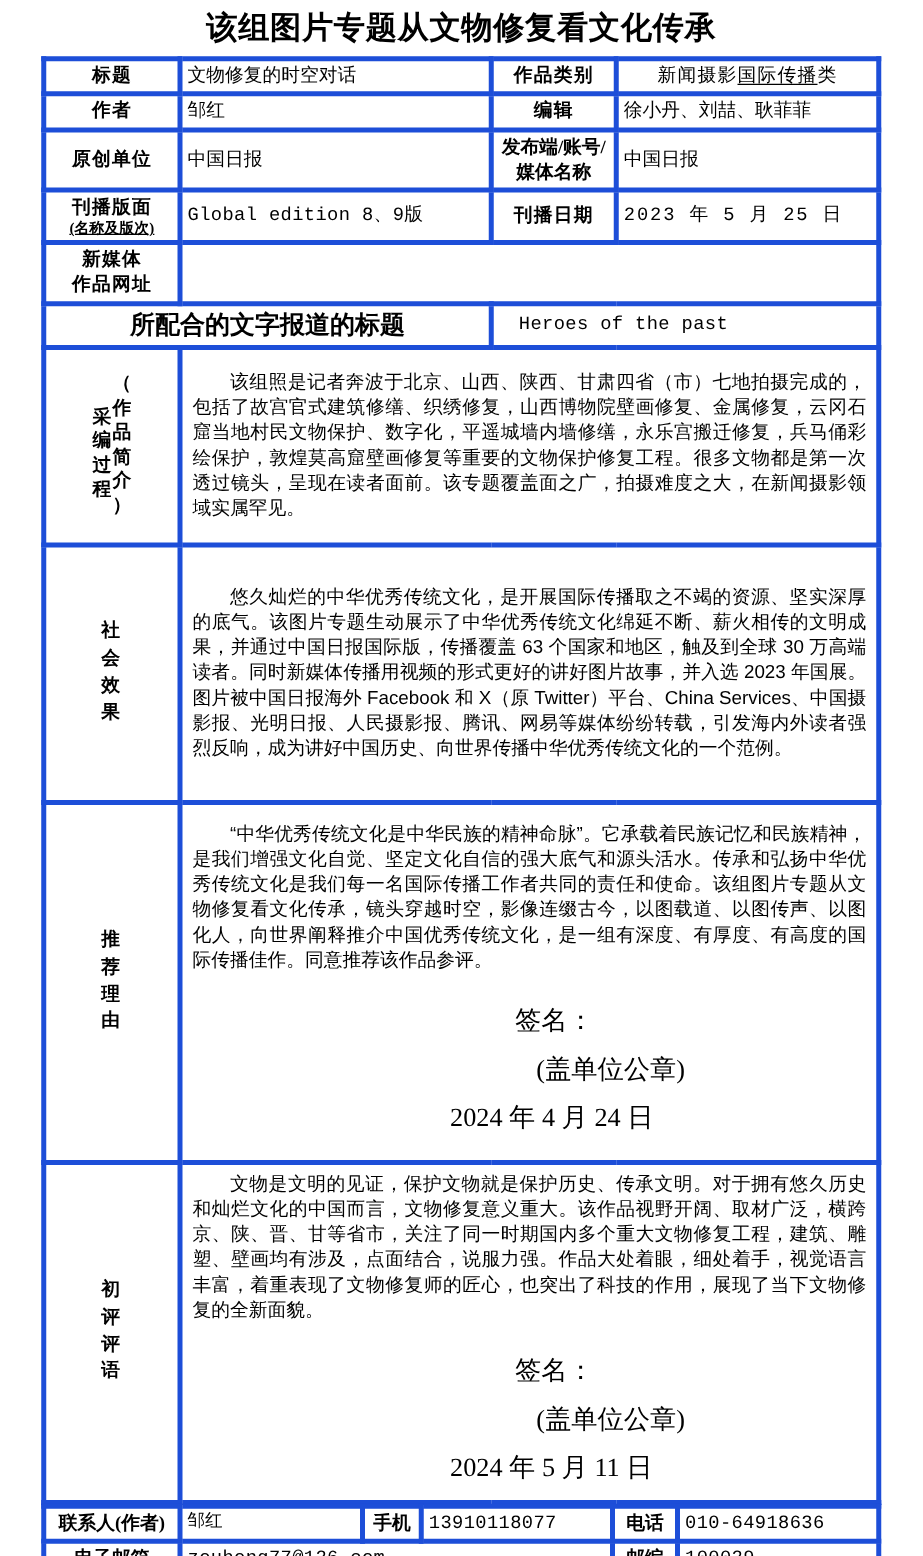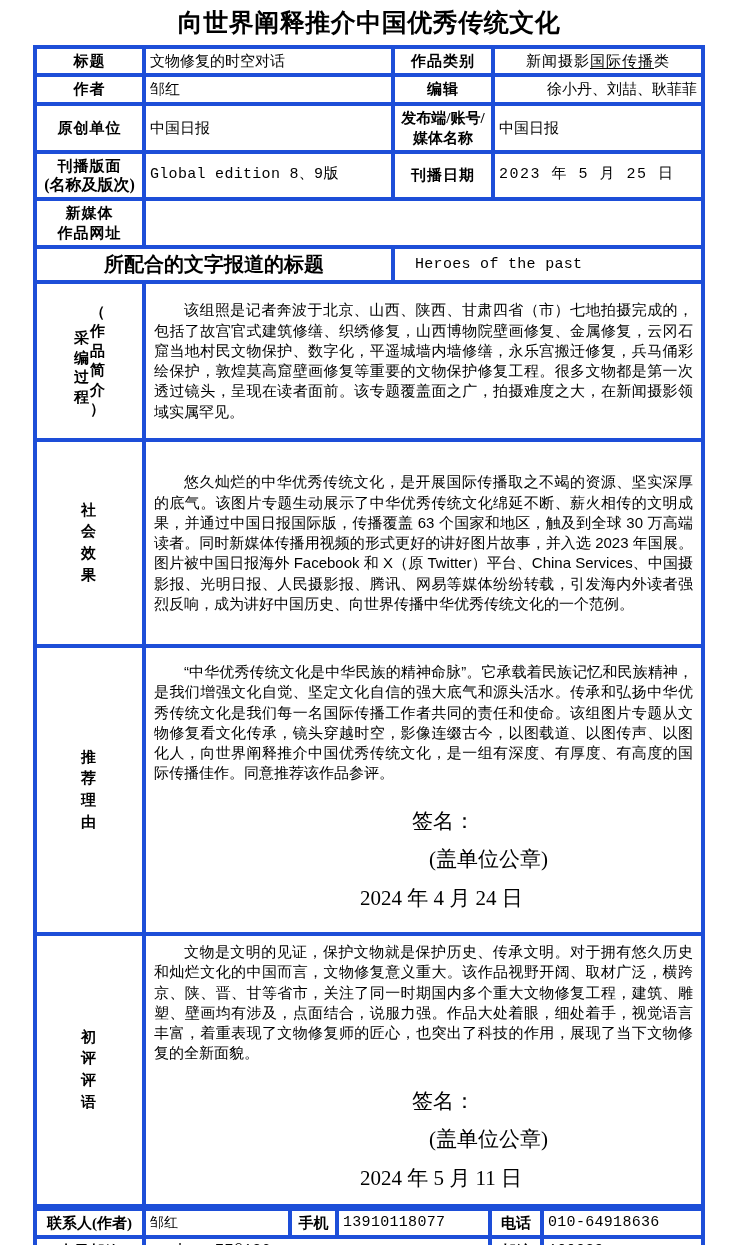--- a/index.html
+++ b/index.html
@@ -56,37 +56,38 @@
   }
   .lbl-sm {
     text-align: center;
     font-weight: bold;
     font-size: 10.5px;
     line-height: 1.25;
     letter-spacing: 0px;
   }
   .lbl-sub {
     display: block;
-    font-size: 16px;
+    font-size: 12px;
     font-weight: bold;
     letter-spacing: 0px;
     line-height: 1.15;
+    text-decoration: underline;
   }
   .val {
     text-align: left;
     font-size: 15px;
     padding-left: 7px;
   }
   .val-mono {
     font-family: "Liberation Mono", "DejaVu Sans Mono", monospace;
     font-size: 13.5px;
     letter-spacing: 0.3px;
   }
   .val-center {
-    text-align: right;
+    text-align: left;
   }
   .cat-val {
     text-align: center;
     font-size: 16px;
     letter-spacing: 1px;
   }
   .cat-val .ul {
     text-decoration: underline;
     text-underline-offset: 2px;
   }
@@ -159,21 +160,21 @@
     text-align: center;
     font-weight: bold;
     font-size: 16px;
   }
 </style>
 </head>
 <body>
 
 <div class="page">
 
-  <div class="doc-title">向世界阐释推介中国优秀传统文化</div>
+  <div class="doc-title">该组图片专题从文物修复看文化传承</div>
 
   <table class="form">
     <colgroup>
       <col style="width:109px">
       <col style="width:249px">
       <col style="width:100px">
       <col style="width:210px">
     </colgroup>
     <tbody>
 

